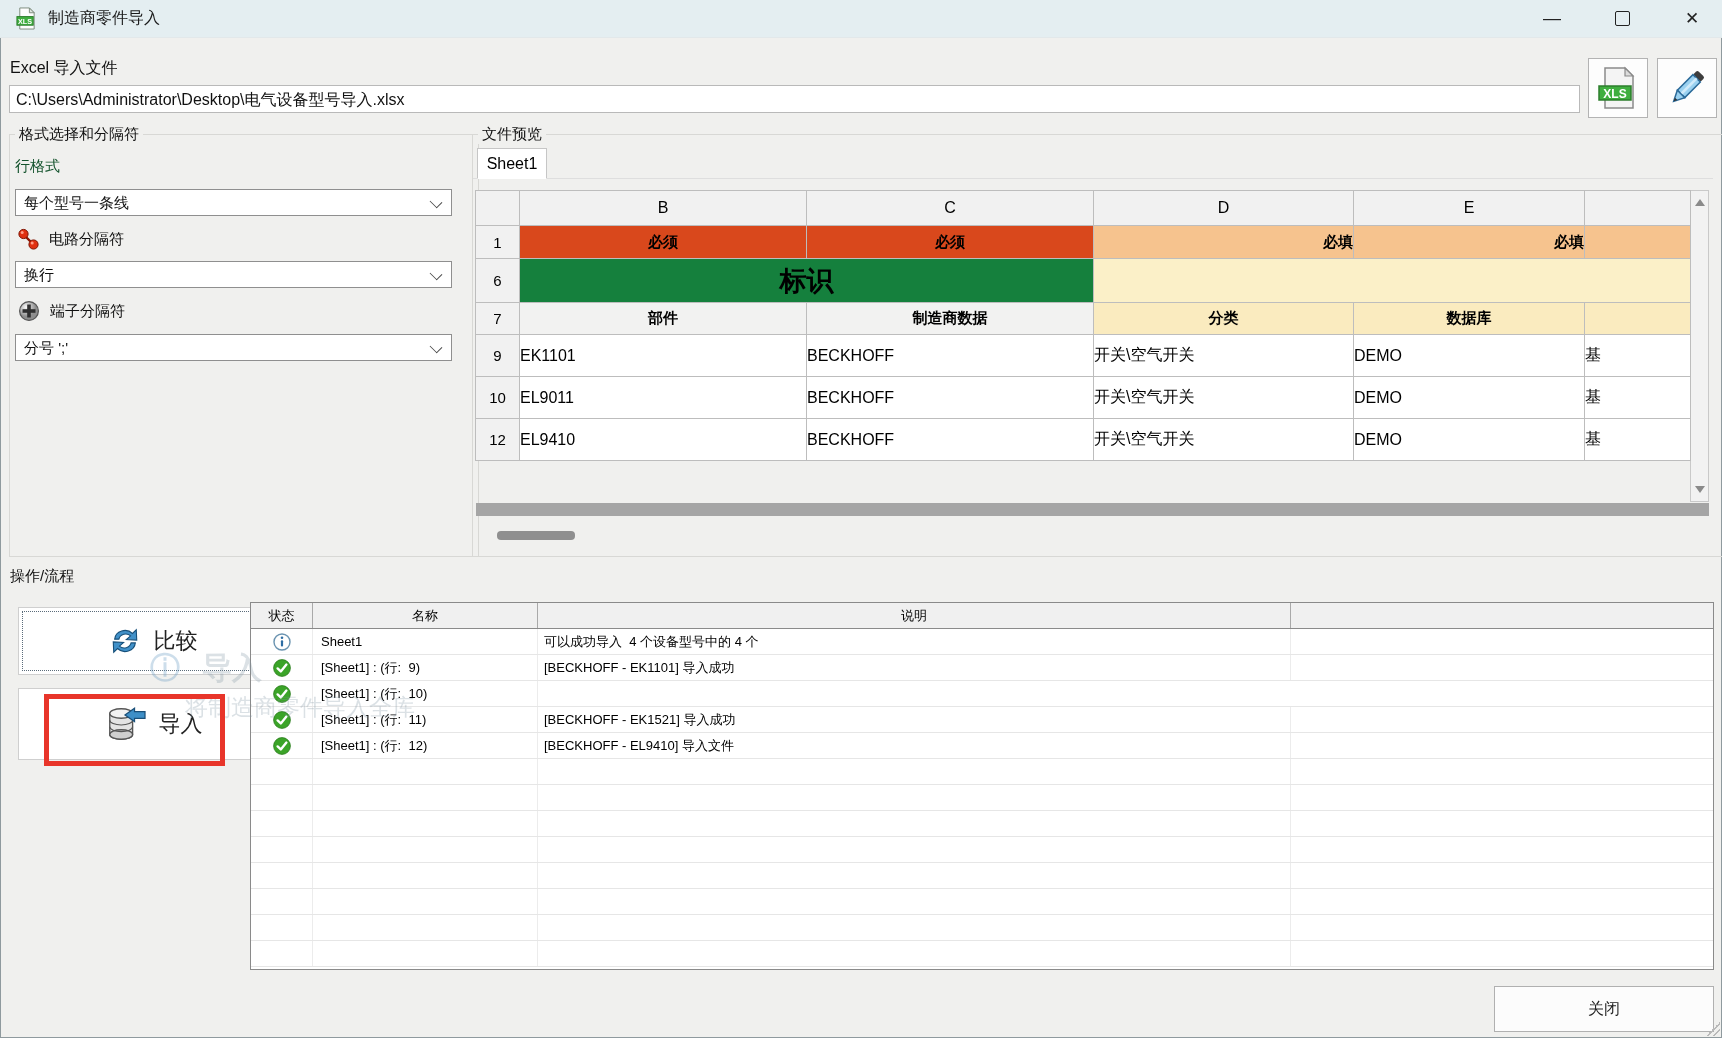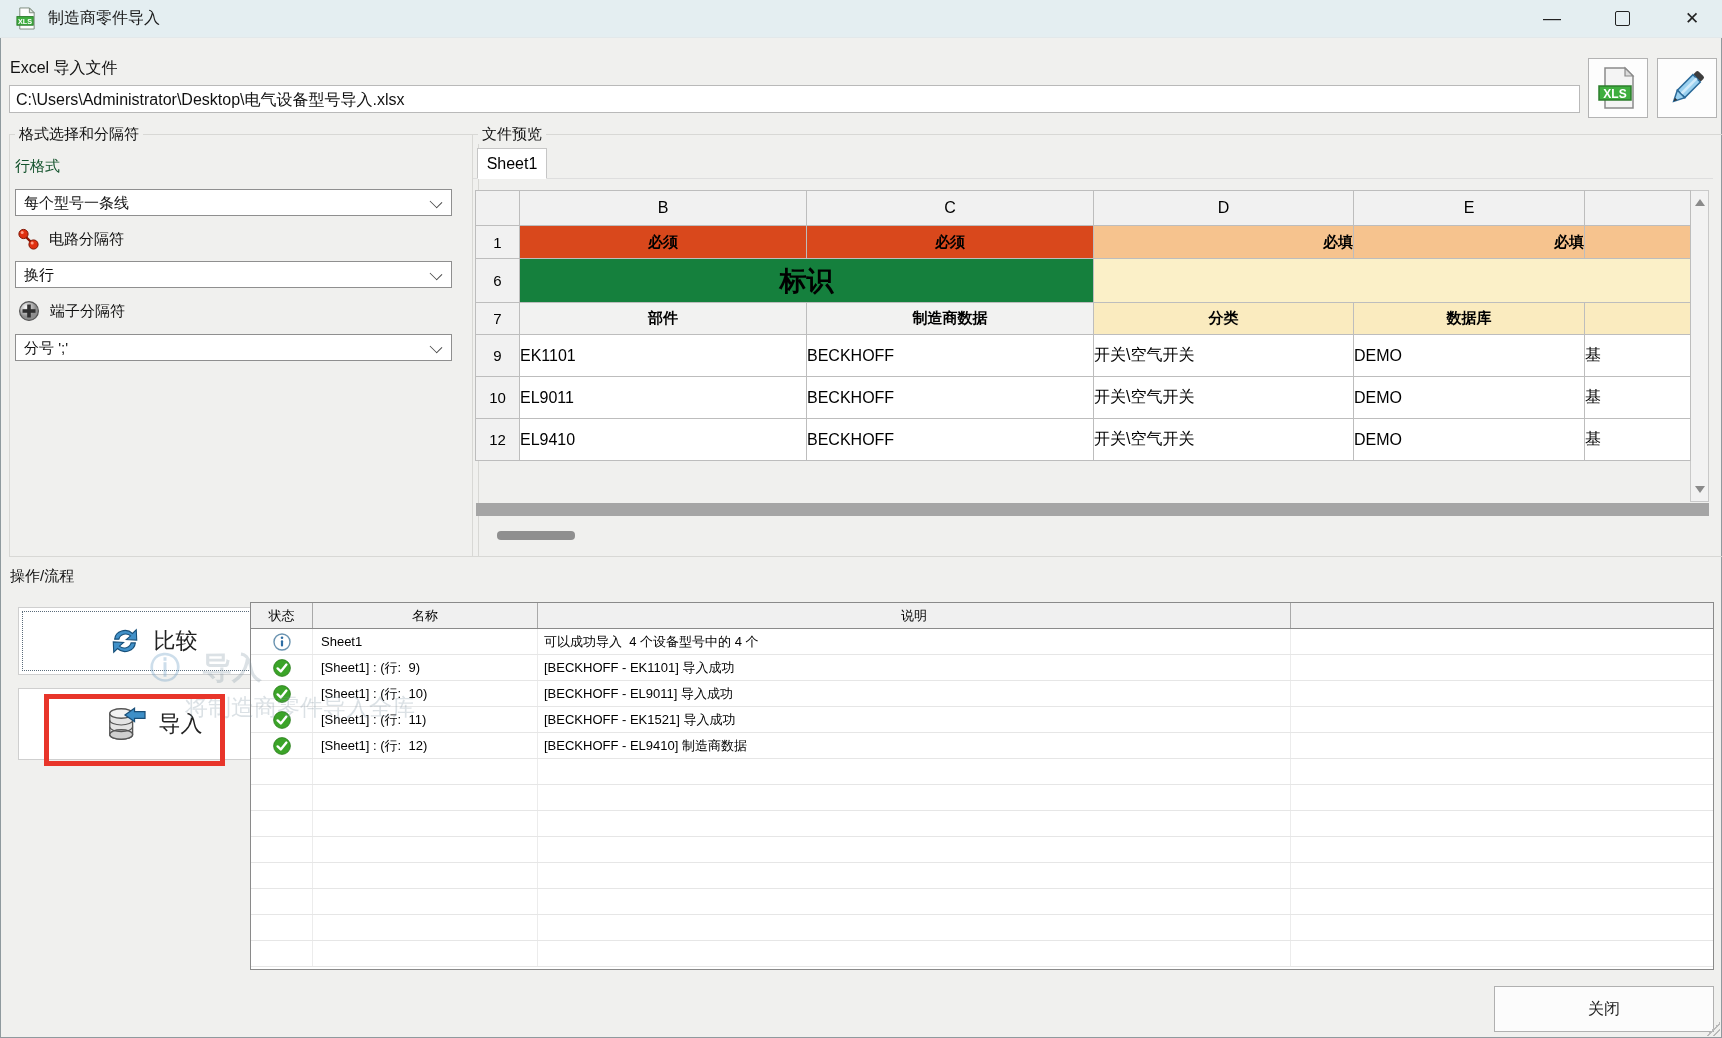--- a/index.html
+++ b/index.html
@@ -316,39 +316,38 @@
           <div class="c-name">[Sheet1] : (行:  9)</div>
           <div class="c-desc">[BECKHOFF - EK1101] 导入成功</div>
           <div class="c-extra"></div>
         </div>
         <div class="st-row">
           <div class="c-status"><svg width="18" height="18" viewBox="0 0 18 18">
               <circle cx="9" cy="9" r="8.4" fill="#3BA428" stroke="#2c7d1e" stroke-width="0.8"></circle>
               <path d="M4.6 9.4 L7.8 12.4 L13.4 5.6" fill="none" stroke="#ffffff" stroke-width="2.4" stroke-linecap="round" stroke-linejoin="round"></path>
             </svg></div>
           <div class="c-name">[Sheet1] : (行:  10)</div>
-          <div class="c-desc">[BECKHOFF - EL9011] 导入成功</div>
           <div class="c-extra"></div>
         </div>
         <div class="st-row">
           <div class="c-status"><svg width="18" height="18" viewBox="0 0 18 18">
               <circle cx="9" cy="9" r="8.4" fill="#3BA428" stroke="#2c7d1e" stroke-width="0.8"></circle>
               <path d="M4.6 9.4 L7.8 12.4 L13.4 5.6" fill="none" stroke="#ffffff" stroke-width="2.4" stroke-linecap="round" stroke-linejoin="round"></path>
             </svg></div>
           <div class="c-name">[Sheet1] : (行:  11)</div>
           <div class="c-desc">[BECKHOFF - EK1521] 导入成功</div>
           <div class="c-extra"></div>
         </div>
         <div class="st-row">
           <div class="c-status"><svg width="18" height="18" viewBox="0 0 18 18">
               <circle cx="9" cy="9" r="8.4" fill="#3BA428" stroke="#2c7d1e" stroke-width="0.8"></circle>
               <path d="M4.6 9.4 L7.8 12.4 L13.4 5.6" fill="none" stroke="#ffffff" stroke-width="2.4" stroke-linecap="round" stroke-linejoin="round"></path>
             </svg></div>
           <div class="c-name">[Sheet1] : (行:  12)</div>
-          <div class="c-desc">[BECKHOFF - EL9410] 制造商数据</div>
+          <div class="c-desc">[BECKHOFF - EL9410] 导入文件</div>
           <div class="c-extra"></div>
         </div>
         <div class="st-row">
           <div class="c-status"></div>
           <div class="c-name"></div>
           <div class="c-desc"></div>
           <div class="c-extra"></div>
         </div>
         <div class="st-row">
           <div class="c-status"></div>

